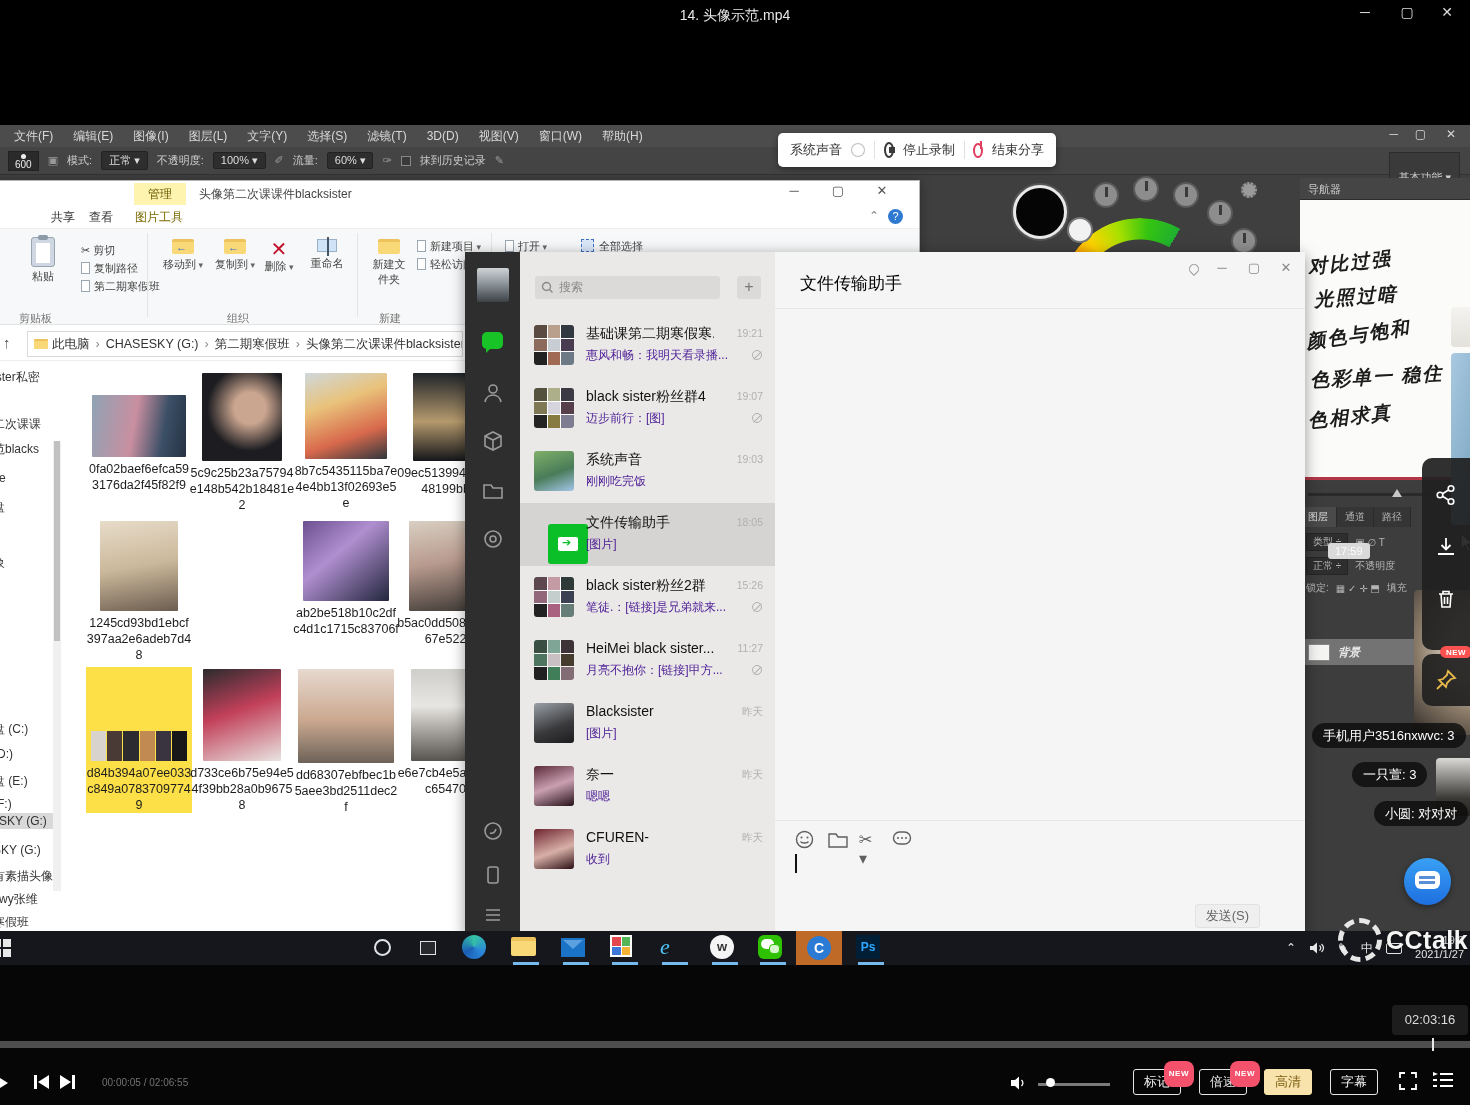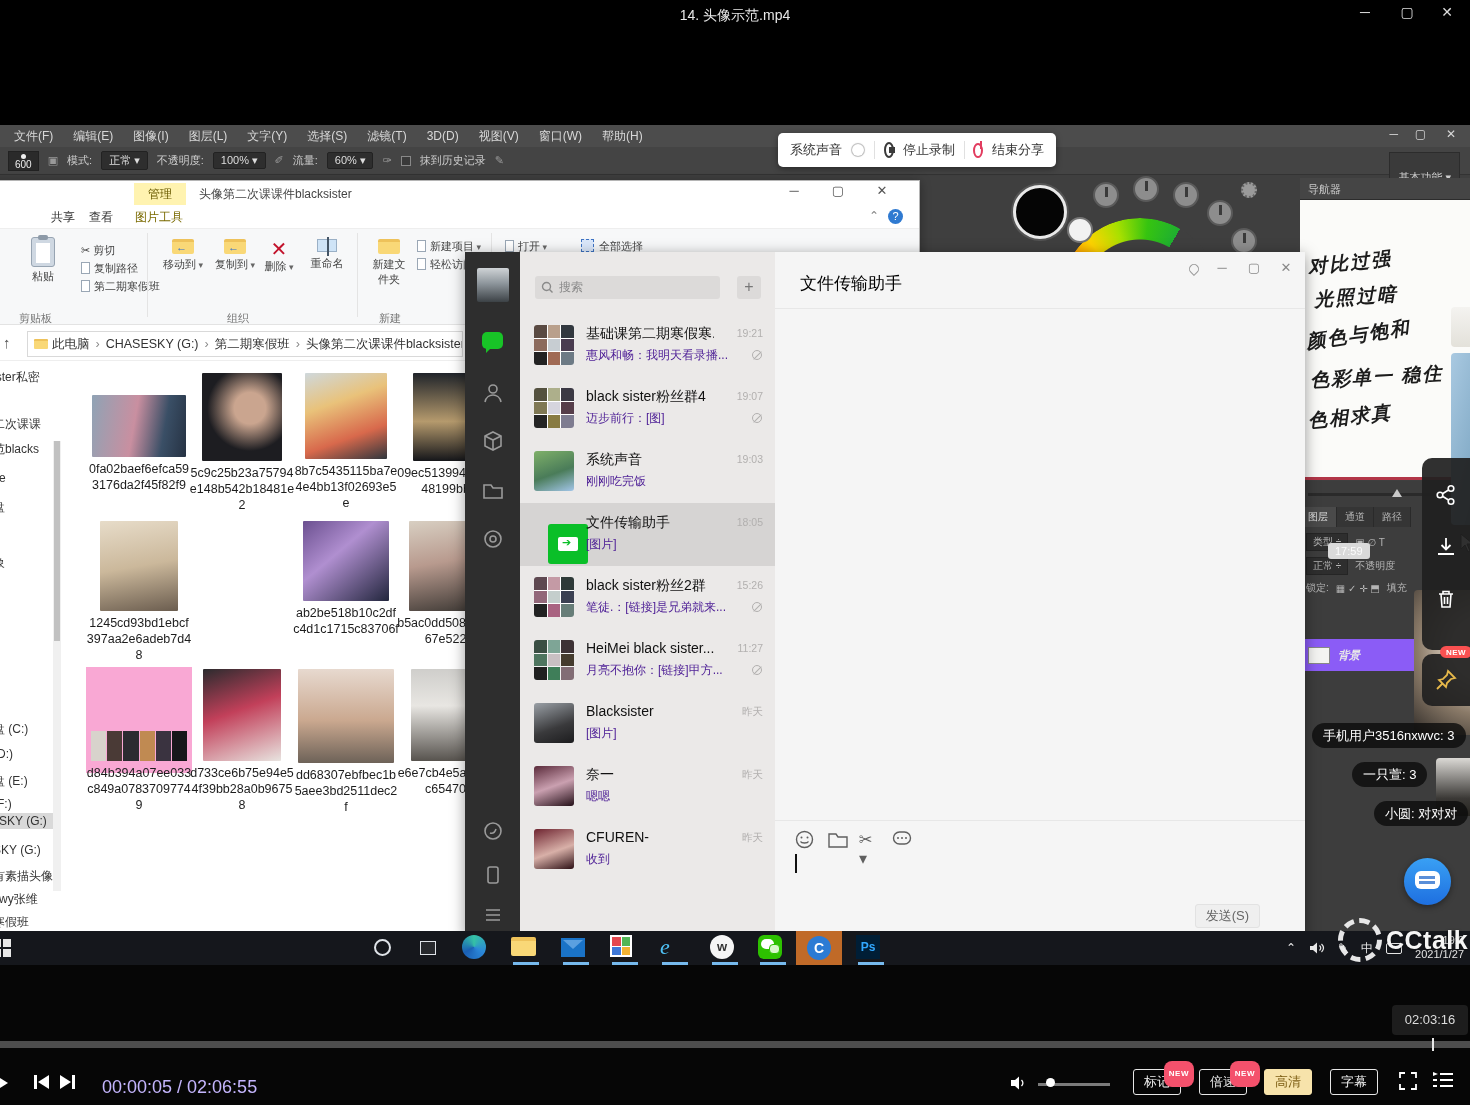--- a/index.html
+++ b/index.html
@@ -16,21 +16,21 @@
   .vp-bottom{position:absolute;left:0;top:965px;width:1470px;height:140px;background:#060606;z-index:90;}
   .seek-tip{position:absolute;right:2px;top:40px;width:76px;height:30px;background:#1d1d1d;border-radius:4px;color:#ddd;font-size:13px;line-height:30px;text-align:center;}
   .seekbar{position:absolute;left:0;top:76px;width:1470px;height:7px;background:#4d4d4d;}
   .seek-marker{position:absolute;left:1432px;top:73px;width:2px;height:13px;background:#e8e8e8;}
   .vp-controls{position:absolute;left:0;top:92px;width:1470px;height:48px;}
   .play-partial{position:absolute;left:-8px;top:16px;width:0;height:0;border-left:16px solid #fff;border-top:10px solid transparent;border-bottom:10px solid transparent;}
   .skip{position:absolute;top:18px;display:flex;align-items:center;gap:1px;}
   .skip .bar{width:3px;height:14px;background:#fff;}
   .skip .tri-l{width:0;height:0;border-right:11px solid #fff;border-top:7px solid transparent;border-bottom:7px solid transparent;}
   .skip .tri-r{width:0;height:0;border-left:11px solid #fff;border-top:7px solid transparent;border-bottom:7px solid transparent;}
-  .vp-time{position:absolute;left:102px;top:20px;color:#c4b5fd;font-size:18px;}
+  .vp-time{position:absolute;left:102px;top:20px;color:#737373;font-size:10px;}
   .vol-slider{position:absolute;left:1038px;top:26px;width:72px;height:3px;background:#7a7a7a;}
   .vol-knob{position:absolute;left:1046px;top:21px;width:9px;height:9px;border-radius:50%;background:#fff;}
   .vp-btn{position:absolute;top:12px;height:26px;line-height:24px;padding:0 10px;border:1px solid #e6e6e6;border-radius:3px;color:#f0f0f0;font-size:13px;}
   .vp-btn.hd{background:#f7e3ab;border-color:#f7e3ab;color:#7c5d12;}
   .badge-new{position:absolute;top:-9px;right:-14px;background:#f4516c;color:#fff;font-size:8px;font-weight:bold;padding:1px 5px;border-radius:8px;letter-spacing:.5px;}
   .fs-icon,.list-icon{position:absolute;top:14px;}
 
   
   .ps-root{position:absolute;left:0;top:125px;width:1470px;height:840px;background:#3f3f3f;z-index:1;}
   .ps-menubar{position:absolute;left:0;top:0;width:1470px;height:22px;background:#4c4c4c;display:flex;gap:20px;padding-left:14px;align-items:center;}
@@ -61,21 +61,21 @@
   .note-line{position:absolute;color:#1c1c1c;font-size:19px;font-weight:bold;font-style:italic;letter-spacing:2px;white-space:nowrap;}
   .canvas-redline{position:absolute;left:1300px;top:352px;width:170px;height:3px;background:#b23648;}
   .ps-panels{position:absolute;left:1300px;top:356px;width:170px;height:450px;background:#3d3d3d;color:#b5b5b5;font-size:10px;}
   .lp-slider{position:absolute;left:8px;top:12px;width:140px;height:3px;background:#2a2a2a;}
   .lp-slider i{position:absolute;left:60%;top:-4px;width:0;height:0;border-left:5px solid transparent;border-right:5px solid transparent;border-bottom:8px solid #c9c9c9;}
   .lp-tabs{position:absolute;left:0;top:26px;display:flex;}
   .lp-tabs span{padding:3px 8px;background:#353535;border-right:1px solid #2a2a2a;}
   .lp-tabs span:first-child{background:#4a4a4a;color:#e0e0e0;}
   .lp-row{position:absolute;left:6px;display:flex;gap:7px;align-items:center;white-space:nowrap;}
   .lp-dd{background:#2e2e2e;border:1px solid #252525;padding:1px 6px;}
-  .lp-layer{position:absolute;left:0px;top:158px;width:170px;height:32px;background:#8b5cf6;display:flex;align-items:center;gap:8px;padding-left:8px;}
+  .lp-layer{position:absolute;left:0px;top:158px;width:170px;height:26px;background:#737373;display:flex;align-items:center;gap:8px;padding-left:8px;}
   .lp-thumb{width:22px;height:17px;background:#f4f4f2;border:1px solid #888;}
   .lp-layer span{color:#e8e8e8;font-size:11px;font-style:italic;font-weight:bold;}
   .lp-bottomicons{position:absolute;left:8px;top:558px;display:flex;gap:12px;color:#9a9a9a;font-size:11px;}
 
   
   .recbar{position:absolute;left:778px;top:133px;width:278px;height:34px;background:#fff;border-radius:5px;box-shadow:0 2px 6px rgba(0,0,0,.4);display:flex;align-items:center;gap:9px;padding:4px 12px;z-index:30;}
   .recbar .lbl{font-size:13px;color:#333;white-space:nowrap;}
   .toggle{width:28px;height:14px;background:#d9d9d9;border-radius:8px;position:relative;}
   .toggle::after{content:"";position:absolute;left:1px;top:1px;width:12px;height:12px;border-radius:50%;background:#fff;box-shadow:0 0 2px rgba(0,0,0,.4);}
   .rec-sep{width:1px;height:18px;background:#e0e0e0;}
@@ -119,21 +119,21 @@
   .crumb::after{content:"›";color:#888;padding:0 6px;}
   .crumb:last-child::after{content:"";}
   .ex-side{position:absolute;left:0;top:180px;width:74px;height:578px;background:#fff;font-size:12px;color:#333;}
   .ex-side-item{position:absolute;left:4px;white-space:nowrap;}
   .ex-side-item.sel{background:#d9d9d9;padding:1px 6px 1px 2px;left:0;}
   .ex-scroll{position:absolute;left:64px;top:80px;width:8px;height:450px;background:#f0f0f0;}
   .ex-scroll::after{content:"";position:absolute;left:1px;top:0;width:6px;height:200px;background:#c1c1c1;}
   .ex-files{position:absolute;left:74px;top:182px;width:856px;height:576px;background:#fff;}
   .file{position:absolute;width:106px;text-align:center;}
   .file .name{margin-top:4px;font-size:12.5px;color:#1d1d1d;line-height:1.28;word-break:break-all;}
-  .file.sel{background:#f9a8d4;height:106px;padding-top:2px;}
+  .file.sel{background:#fde047;height:146px;padding-top:2px;}
   .thumb{margin:0 auto;border-radius:1px;}
   .t-land{width:94px;height:62px;margin-top:22px;background:linear-gradient(100deg,#8fa3b5 0%,#c98fa0 45%,#3a4f66 75%,#263243 100%);}
   .t1{width:80px;height:88px;background:radial-gradient(circle at 60% 40%,#caa58f 0 22%,#1d1d21 60%);}
   .t2{width:82px;height:86px;background:linear-gradient(160deg,#cfd8dc 0%,#e9c27a 35%,#d8694c 70%,#30363d 100%);}
   .t3{width:72px;height:88px;background:linear-gradient(180deg,#20242a 0%,#b59a6d 55%,#15161a 100%);}
   .t4{width:78px;height:90px;background:linear-gradient(170deg,#e7dcc9 0%,#cbb89b 50%,#6b5d4f 100%);}
   .t5{width:82px;height:88px;background:radial-gradient(circle at 45% 45%,#c9a0a0 0 18%,#17181d 62%);}
   .t6{width:86px;height:80px;background:linear-gradient(140deg,#6b5090 0%,#b08fd0 40%,#22263d 100%);}
   .t7{width:80px;height:90px;background:linear-gradient(170deg,#d8cfc2 0%,#b89a8e 45%,#3a3632 100%);}
   .t9{width:78px;height:92px;background:linear-gradient(160deg,#2b2b2e 0%,#c2405a 45%,#e8e4e0 100%);}

